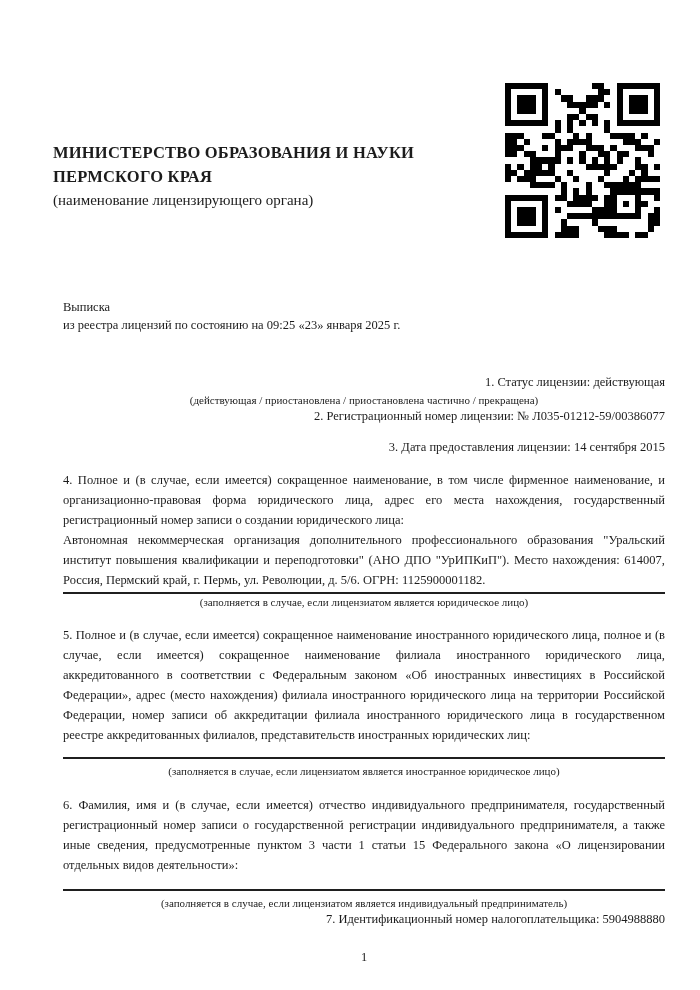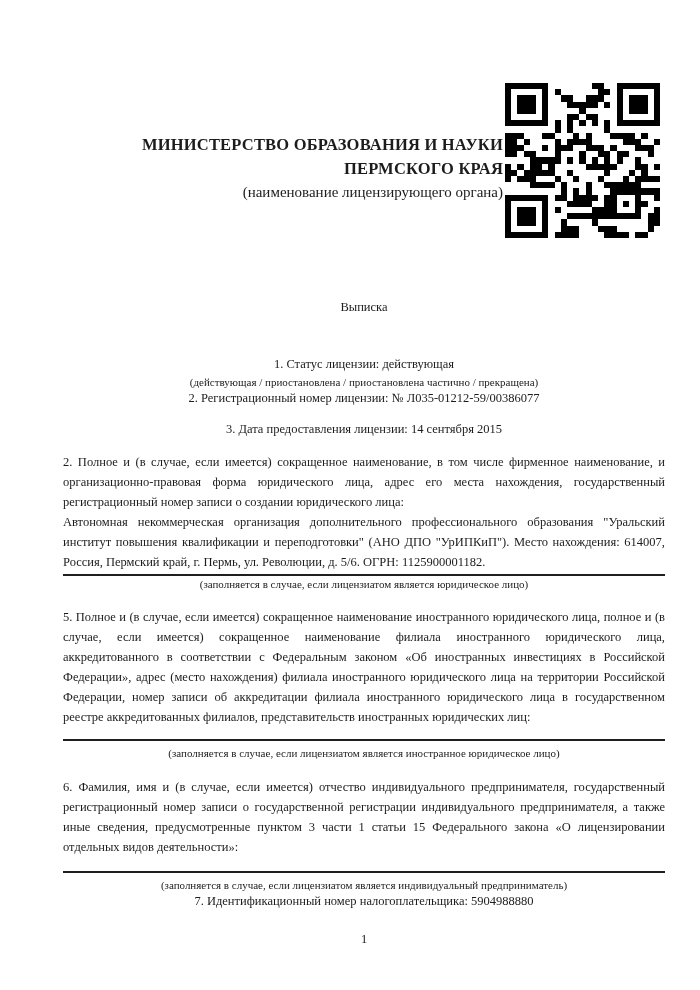--- a/index.html
+++ b/index.html
@@ -12,22 +12,22 @@
   }
   .page{
     position:relative;
     width:700px;height:990px;
     background:#ffffff;
     overflow:hidden;
   }
   
   .ministry-block{
     position:absolute;
-    left:53px; top:133px; width:450px;
-    text-align:right;
+    left:53px; top:141px; width:450px;
+    text-align:left;
   }
   .ministry-line{
     font-weight:bold;
     font-size:16.5px;
     line-height:24px;
     letter-spacing:.2px;
   }
   .ministry-note{
     margin-top:5px;
     font-size:15px;
@@ -39,23 +39,23 @@
     width:155px; height:155px;
   }
   .qr svg{width:155px;height:155px;display:block;shape-rendering:crispEdges;}
   
   .body{
     position:absolute;
     left:63px; top:298px; width:602px;
     font-size:12.5px;
     line-height:20px;
   }
-  .doc-title{text-align:center;}
+  .doc-title{text-align:left;}
   .doc-title div{line-height:18px;}
-  .item{text-align:center;}
+  .item{text-align:right;}
   .item-just{text-align:justify;}
   .small-note{
     text-align:center;
     font-size:11px;
     line-height:12px;
     margin-top:2px;
   }
   .rule{
     border-top:2px solid #1f1f1f;
     height:0;
@@ -397,30 +397,31 @@
         <rect x="19" y="24" width="1" height="1" fill="#000"></rect>
         <rect x="21" y="24" width="1" height="1" fill="#000"></rect>
         <rect x="22" y="24" width="1" height="1" fill="#000"></rect>
       </svg>
   </div>
 
   <div class="body">
 
     <div class="doc-title">
       <div>Выписка</div>
+      <div>из реестра лицензий по состоянию на 09:25 «23» января 2025 г.</div>
     </div>
 
     <div class="item mt38">1. Статус лицензии: действующая</div>
     <div class="small-note">(действующая / приостановлена / приостановлена частично / прекращена)</div>
 
     <div class="item mt20">2. Регистрационный номер лицензии: № Л035-01212-59/00386077</div>
 
     <div class="item mt11">3. Дата предоставления лицензии: 14 сентября 2015</div>
 
-    <div class="item item-just mt13">2. Полное и (в случае, если имеется) сокращенное наименование, в том числе фирменное наименование, и организационно-правовая форма юридического лица, адрес его места нахождения, государственный регистрационный номер записи о создании юридического лица:</div>
+    <div class="item item-just mt13">4. Полное и (в случае, если имеется) сокращенное наименование, в том числе фирменное наименование, и организационно-правовая форма юридического лица, адрес его места нахождения, государственный регистрационный номер записи о создании юридического лица:</div>
     <div class="item item-just">Автономная некоммерческая организация дополнительного профессионального образования "Уральский институт повышения квалификации и переподготовки" (АНО ДПО "УрИПКиП"). Место нахождения: 614007, Россия, Пермский край, г. Пермь, ул. Революции, д. 5/6. ОГРН: 1125900001182.</div>
     <div class="rule mt2"></div>
     <div class="small-note">(заполняется в случае, если лицензиатом является юридическое лицо)</div>
 
     <div class="item item-just mt17">5. Полное и (в случае, если имеется) сокращенное наименование иностранного юридического лица, полное и (в случае, если имеется) сокращенное наименование филиала иностранного юридического лица, аккредитованного в соответствии с Федеральным законом «Об иностранных инвестициях в Российской Федерации», адрес (место нахождения) филиала иностранного юридического лица на территории Российской Федерации, номер записи об аккредитации филиала иностранного юридического лица в государственном реестре аккредитованных филиалов, представительств иностранных юридических лиц:</div>
     <div class="rule mt12"></div>
     <div class="small-note mt3">(заполняется в случае, если лицензиатом является иностранное юридическое лицо)</div>
 
     <div class="item item-just mt18">6. Фамилия, имя и (в случае, если имеется) отчество индивидуального предпринимателя, государственный регистрационный номер записи о государственной регистрации индивидуального предпринимателя, а также иные сведения, предусмотренные пунктом 3 части 1 статьи 15 Федерального закона «О лицензировании отдельных видов деятельности»:</div>
     <div class="rule mt14"></div>

